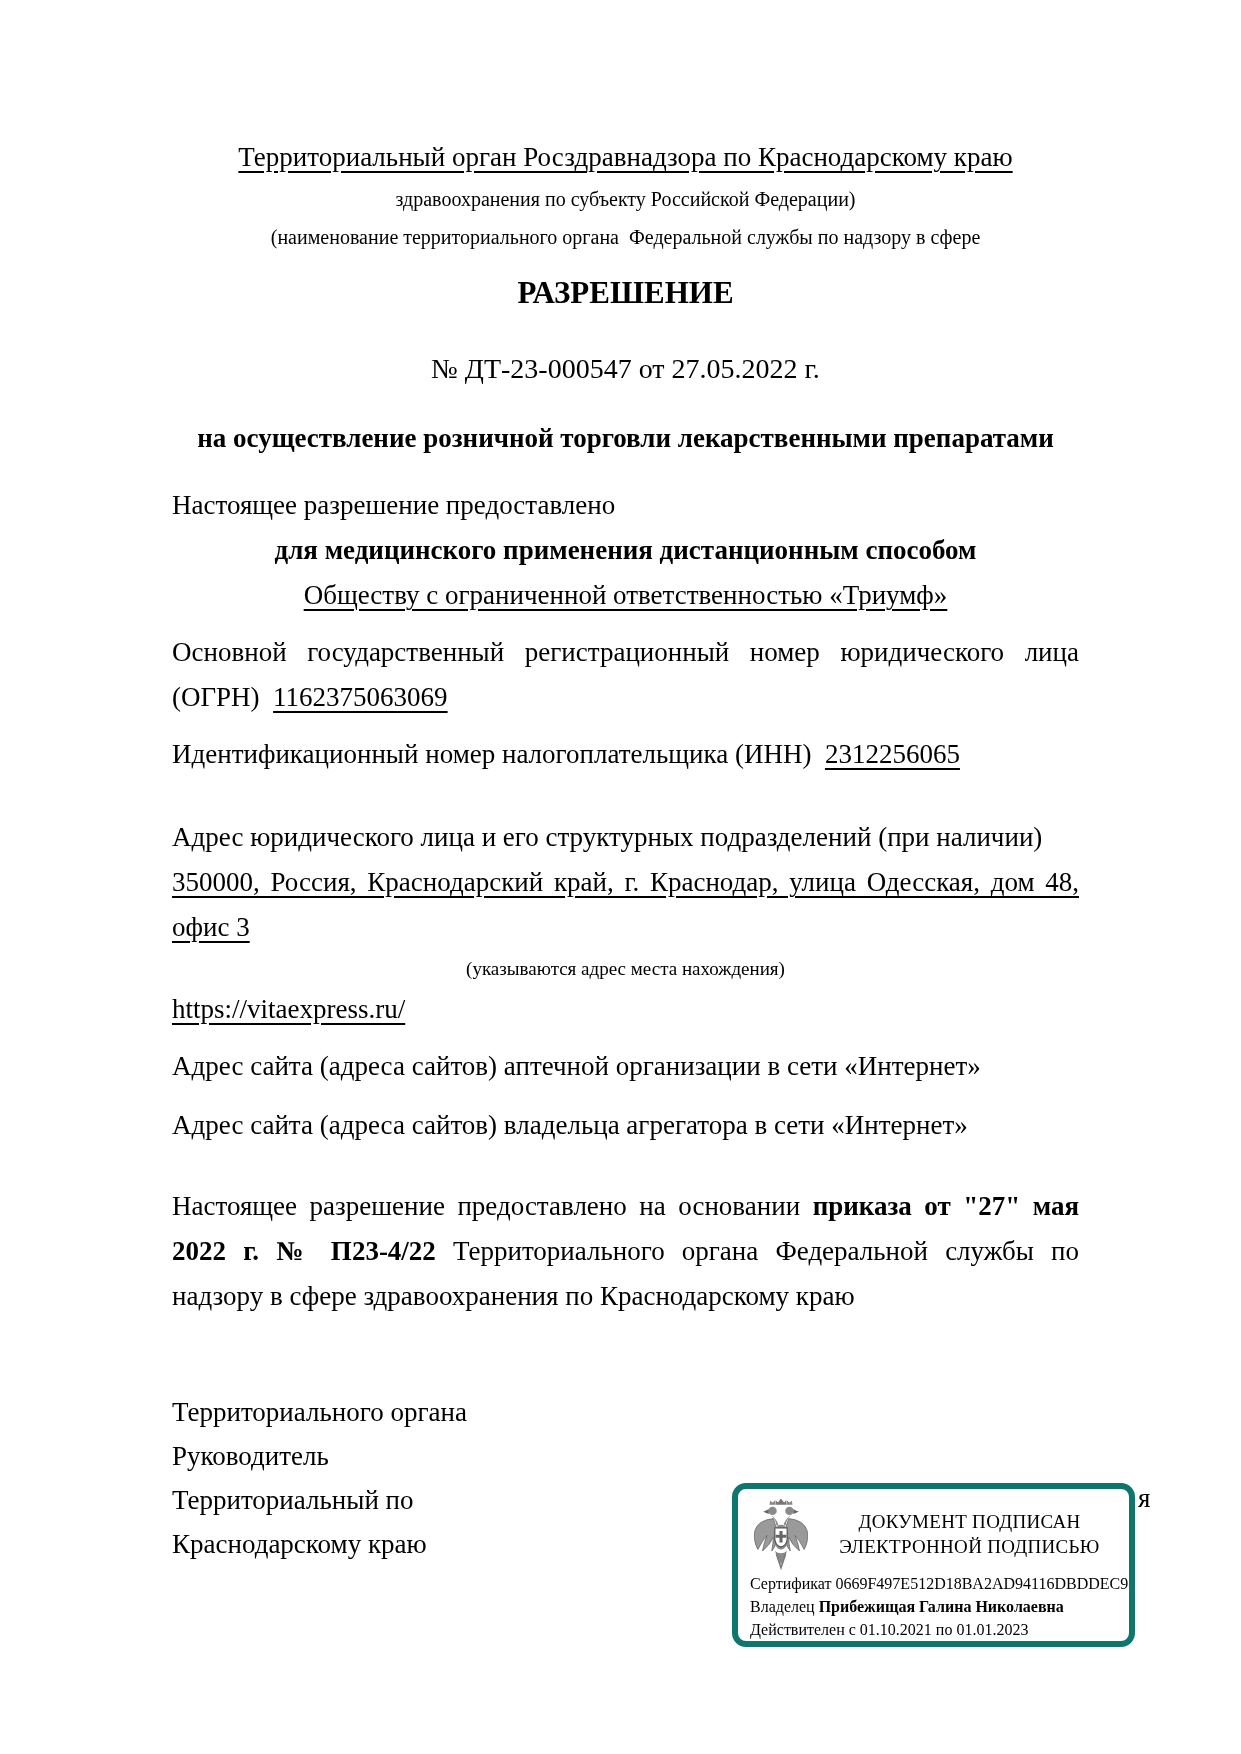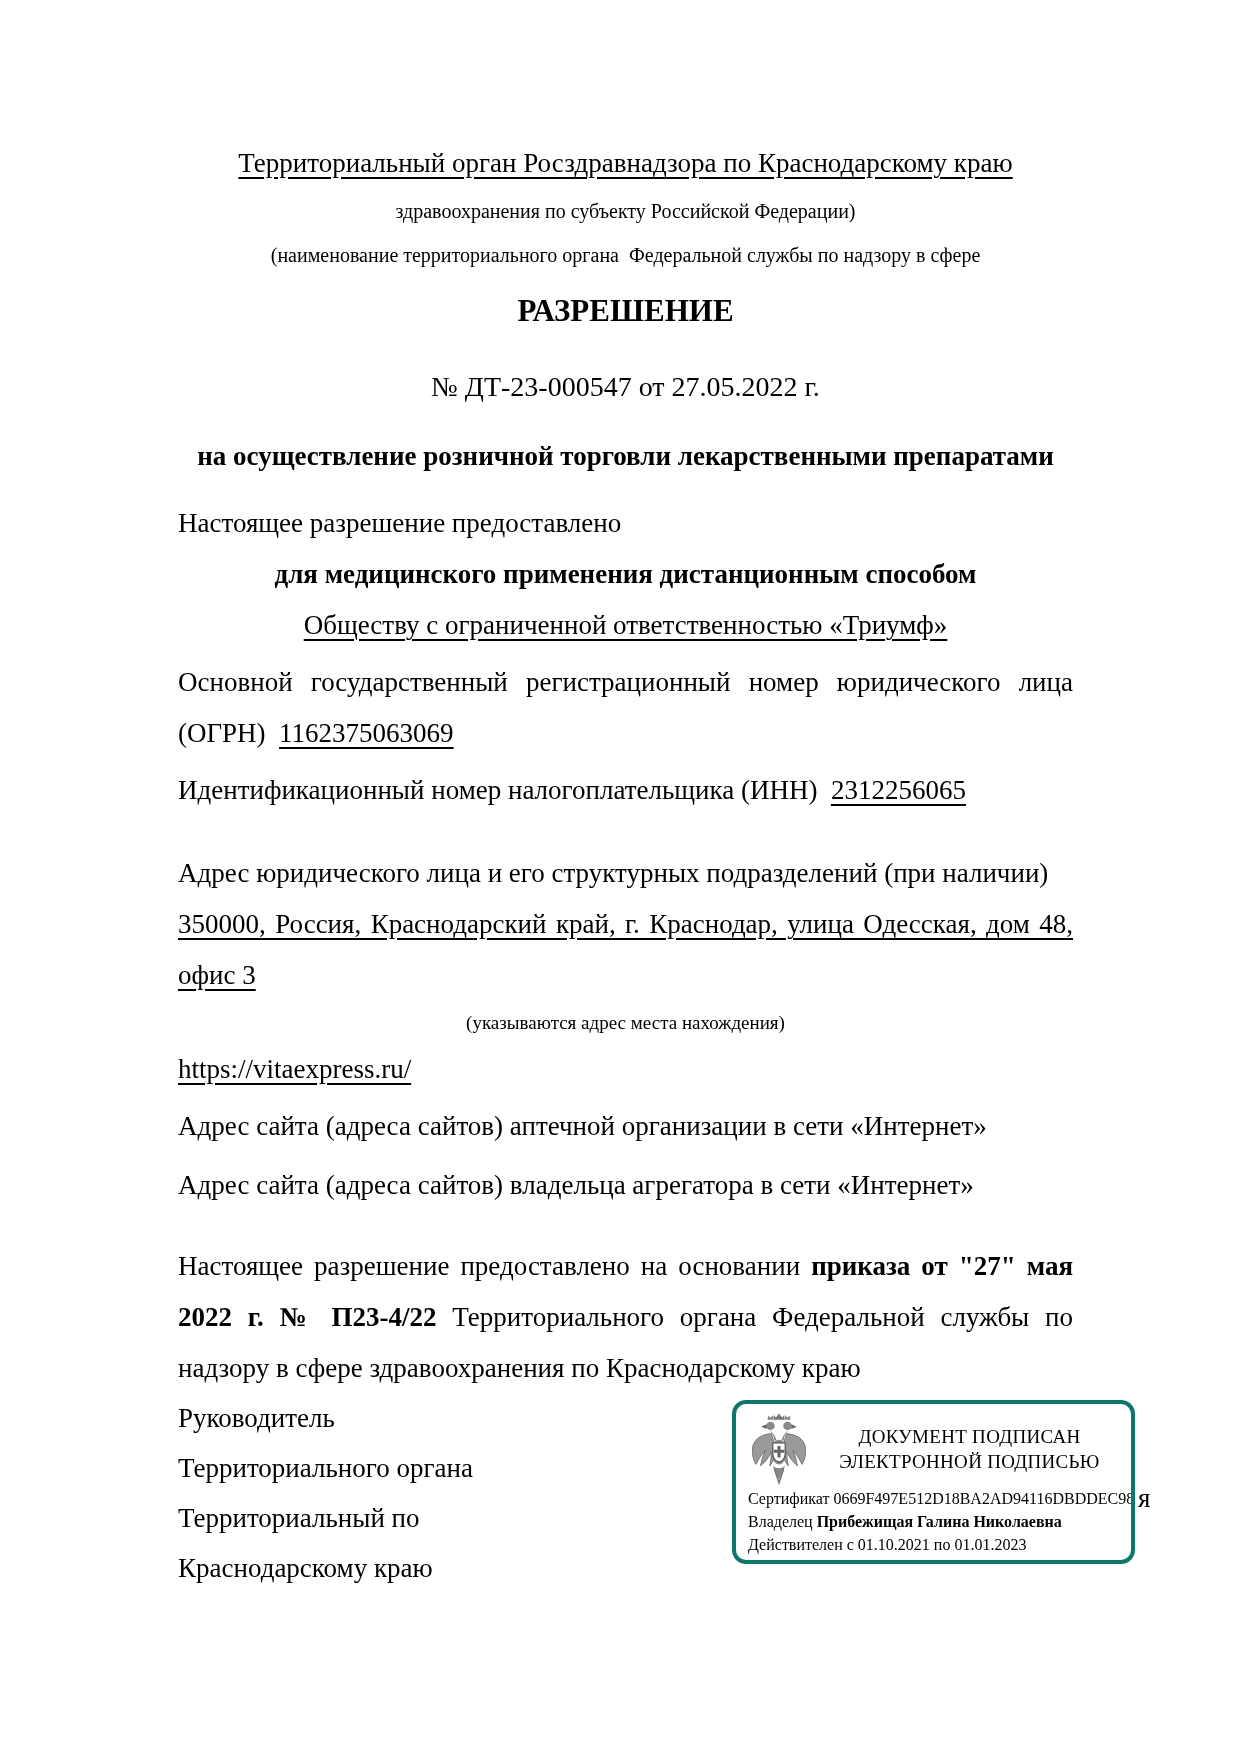--- a/index.html
+++ b/index.html
@@ -7,21 +7,21 @@
     position:relative;
     width:1241px; height:1754px;
     background:#ffffff;
     color:#000;
     font-family:"Liberation Serif","DejaVu Serif",serif;
     overflow:hidden;
     margin:0 auto;
   }
   .content { position:absolute; left:160px; top:128px; width:931px; }
 
-  p { margin:18px; padding:0; }
+  p { margin:12px; padding:0; }
   .body-line { font-size:27px; line-height:33px; }
   .center { text-align:center; }
   .jl { text-align:justify; text-align-last:justify; }
   .bold { font-weight:bold; }
   .u { text-decoration:underline; text-decoration-thickness:2px; text-underline-offset:5px; }
   .u-block { text-decoration:underline; text-decoration-thickness:2px; text-underline-offset:5px; }
 
   .header-org { font-size:27px; line-height:34px; text-align:center; }
   .small-caption { font-size:20px; line-height:26px; text-align:center; white-space:pre-wrap; }
   .tiny-caption { font-size:19px; line-height:25px; text-align:center; }
@@ -40,23 +40,23 @@
   .signature-block {
     position:absolute; left:160px; top:1384px;
     font-size:27px; line-height:32px;
   }
   .signer-partial {
     position:absolute; left:1138px; top:1482px;
     font-size:27px; line-height:33px;
   }
 
   .stamp {
-    position:absolute; left:732px; top:1400px;
+    position:absolute; left:732px; top:1483px;
     width:403px; height:164px;
-    border:4px solid #0f766e; border-radius:14px;
+    border:6px solid #0f766e; border-radius:14px;
     background:#fff;
     box-sizing:border-box;
     overflow:hidden;
     z-index:2;
     padding:6px 8px 0 8px;
   }
   .stamp-head { display:flex; align-items:flex-start; }
   .stamp-emblem { width:62px; height:74px; margin:2px 6px 0 4px; flex:0 0 auto; }
   .stamp-titles { flex:1 1 auto; text-align:center; padding-top:14px; font-size:19px; line-height:25px; letter-spacing:0.3px; }
   .stamp-details { margin:1px 0 0 4px; font-size:16px; line-height:23px; white-space:nowrap; }
@@ -96,22 +96,22 @@
 
     <p class="body-line mt-aggr">Адрес сайта (адреса сайтов) владельца агрегатора в сети «Интернет»</p>
 
     <p class="body-line jl mt-basis"><span>Настоящее разрешение предоставлено на основании</span> <span class="bold">приказа от "27" мая</span></p>
     <p class="body-line jl"><span class="bold">2022 г. № П23-4/22</span> <span>Территориального органа Федеральной службы по</span></p>
     <p class="body-line">надзору в сфере здравоохранения по Краснодарскому краю</p>
 
   </div>
 
   <div class="signature-block">
+    <p>Территориального органа</p>
     <p>Руководитель</p>
-    <p>Территориального органа</p>
     <p>Территориальный по</p>
     <p>Краснодарскому краю</p>
   </div>
 
   <span class="signer-partial">я</span>
 
   <div class="stamp">
     <div class="stamp-head">
       <svg class="stamp-emblem" viewBox="0 0 80 96" xmlns="http://www.w3.org/2000/svg" aria-hidden="true">
         <path d="M36 7 l4 -5 4 5 3 -3 v6 h-14 v-6 z" fill="#777"></path>

